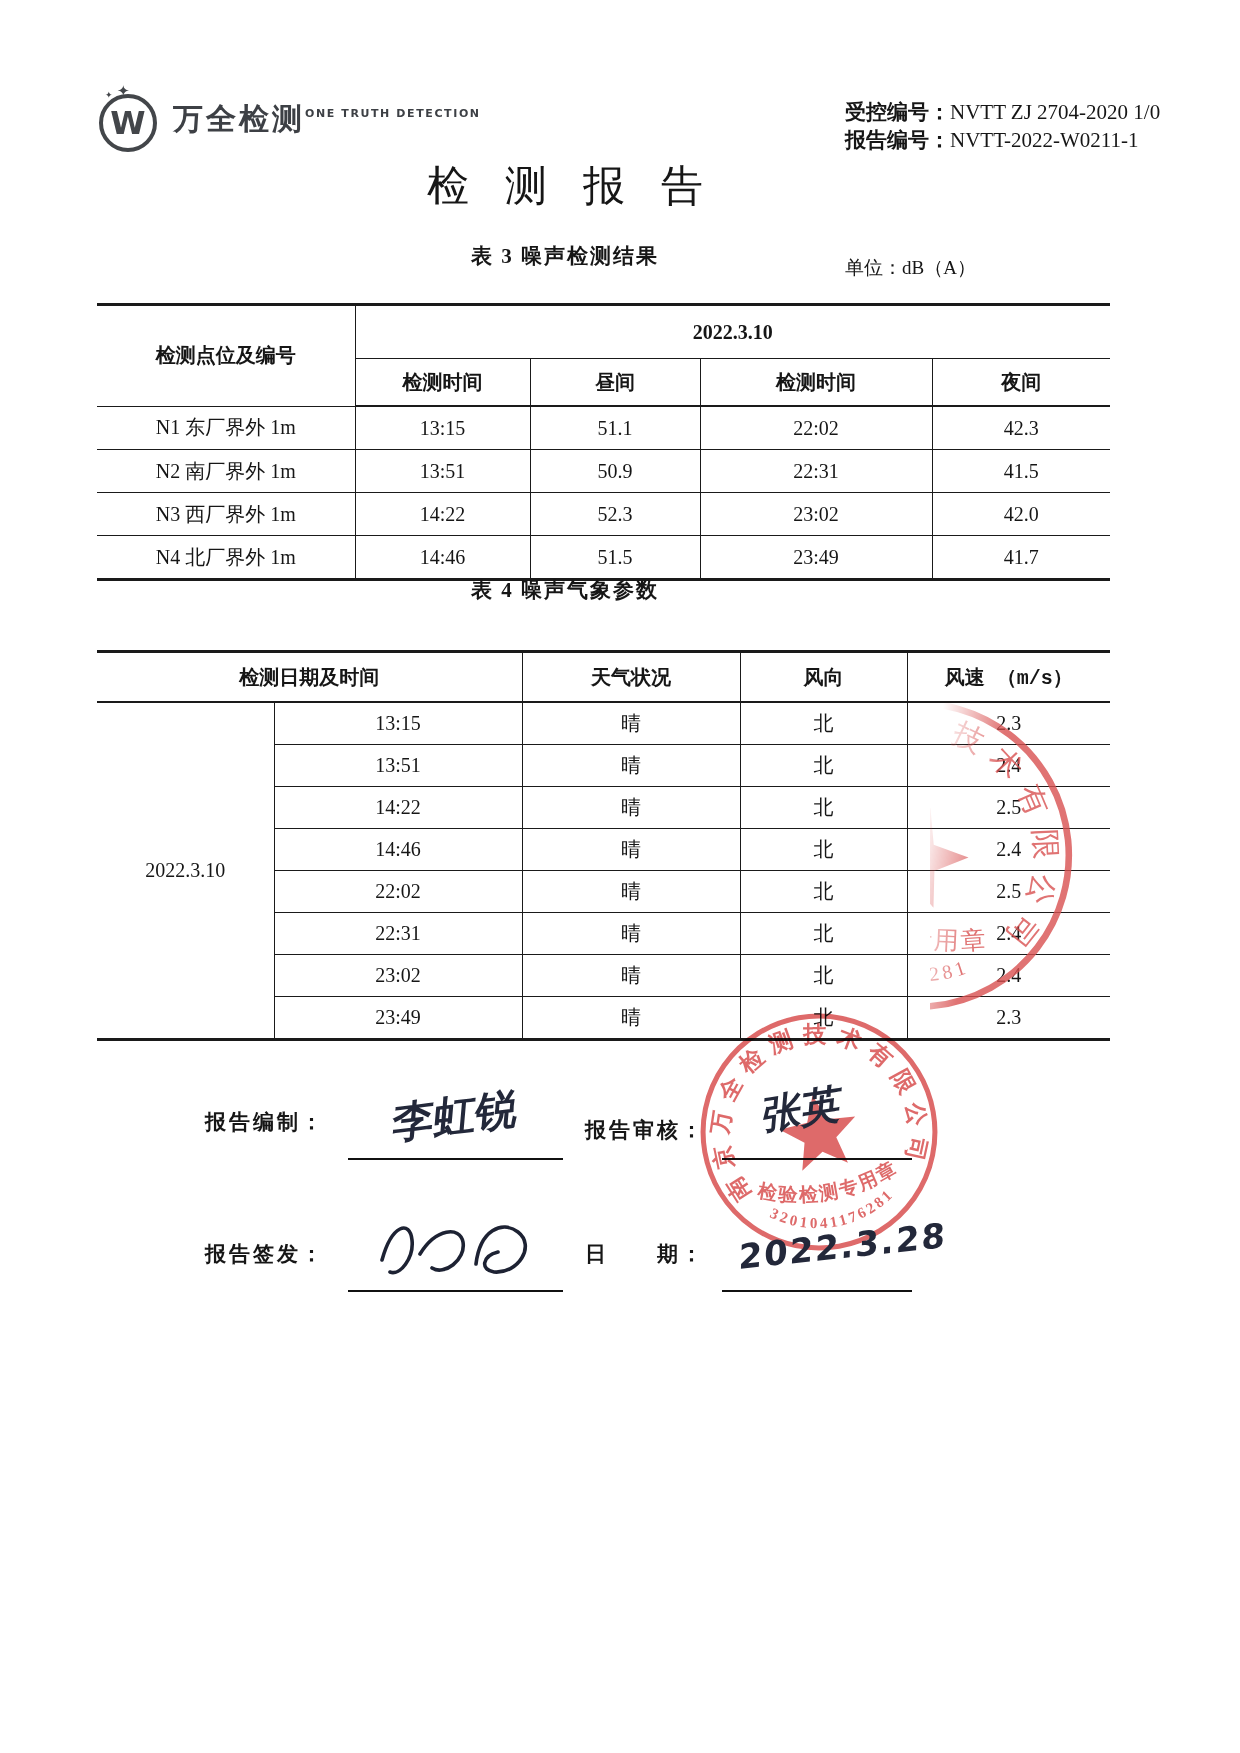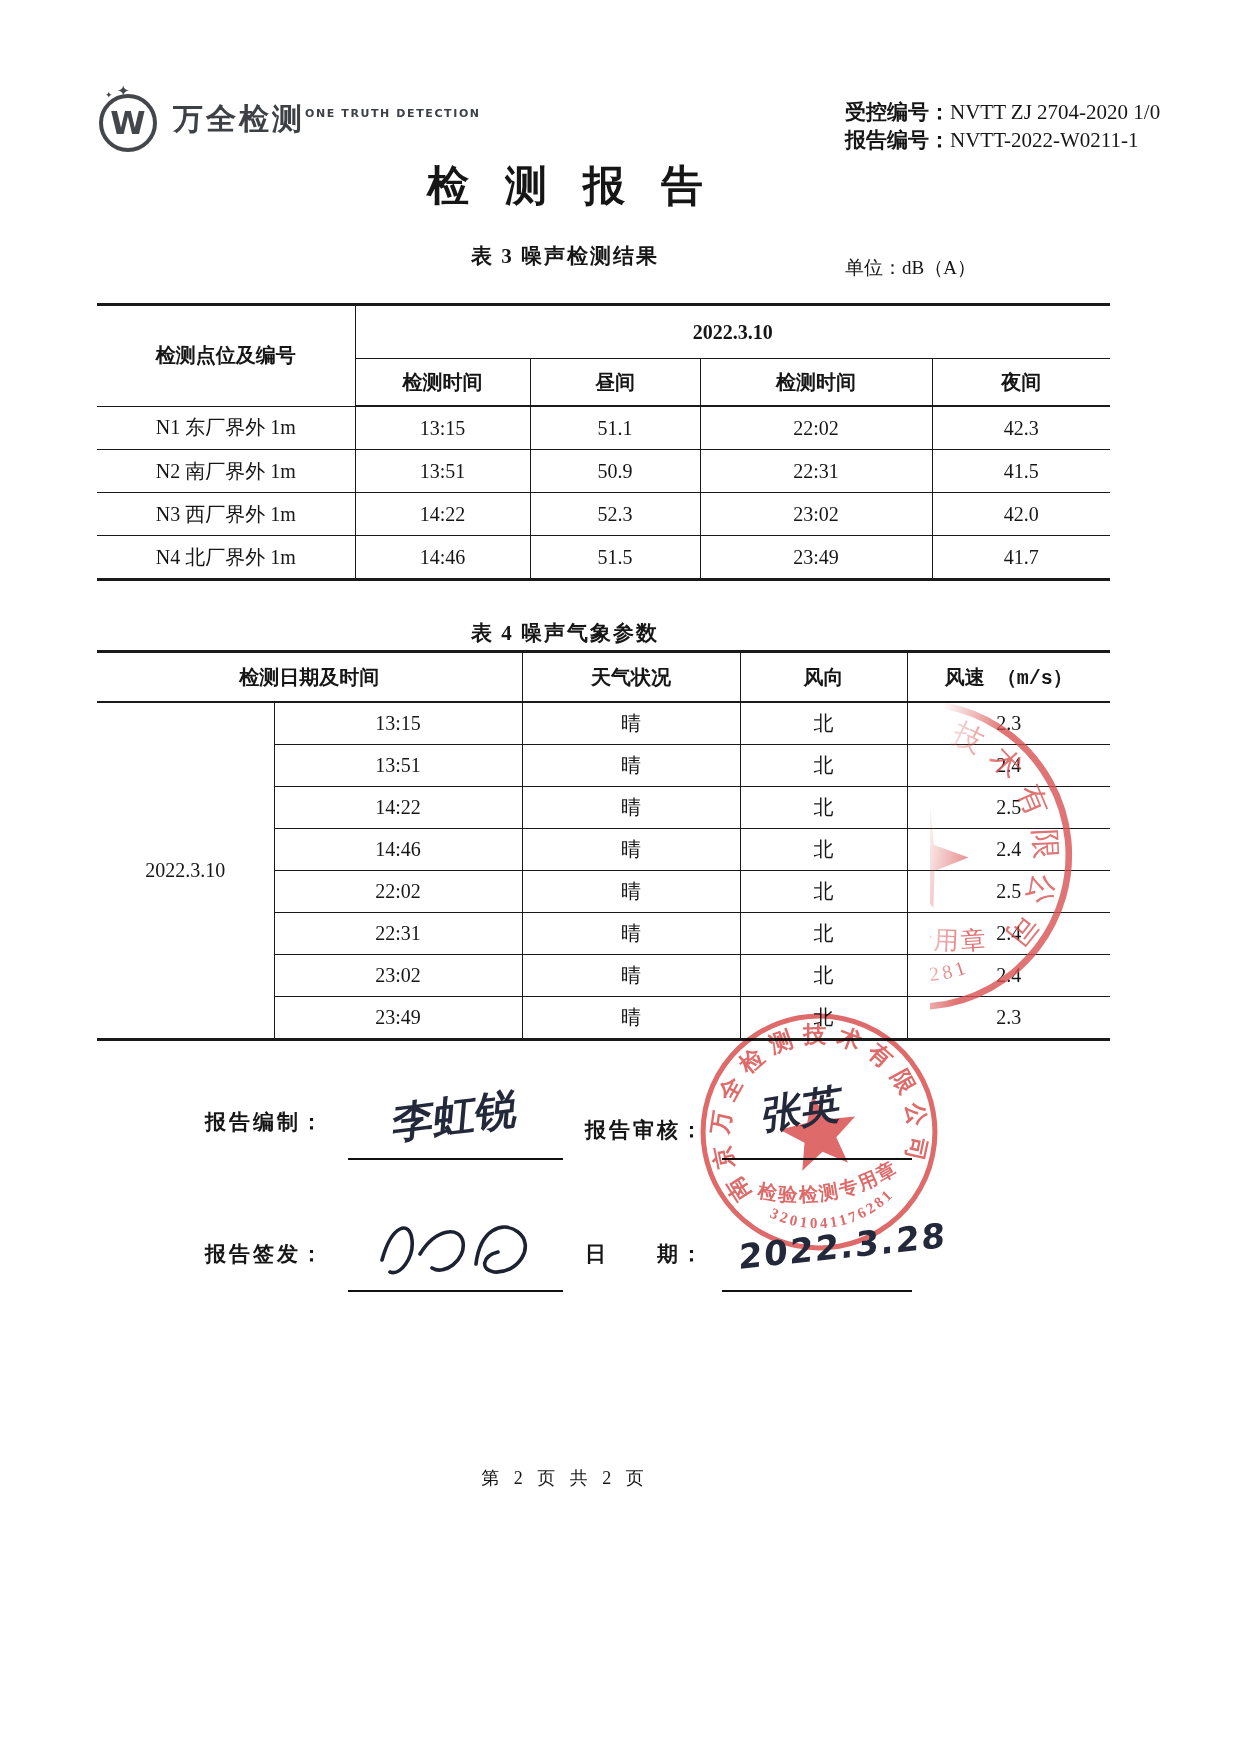--- a/index.html
+++ b/index.html
@@ -18,24 +18,24 @@
   .spark1{position:absolute;left:22px;top:-4px;font-size:15px;color:#43464a;}
   .spark2{position:absolute;left:10px;top:4px;font-size:9px;color:#43464a;}
   .logo-text{display:flex;flex-direction:row;line-height:1;}
   .logo-brand{font-family:"DejaVu Sans", sans-serif;font-weight:bold;font-size:30px;color:#3d4045;letter-spacing:3px;}
   .logo-tag{font-family:"DejaVu Sans", sans-serif;font-weight:bold;font-size:11px;color:#3d4045;letter-spacing:1.6px;margin-top:4px;}
   
   .codes{position:absolute;left:845px;top:98px;font-size:21px;line-height:28px;white-space:nowrap;}
   .codes .lbl{font-weight:700;}
   
   .doc-title{position:absolute;left:0;top:158px;width:1130px;text-align:center;
-    font-size:42px;font-weight:700;letter-spacing:36px;text-indent:36px;}
+    font-size:42px;font-weight:400;letter-spacing:36px;text-indent:36px;}
   .t-caption{position:absolute;left:0;width:1130px;text-align:center;font-size:21px;font-weight:700;letter-spacing:2px;}
   .cap3{top:242px;}
-  .cap4{top:619px;}
+  .cap4{top:576px;}
   .unit{position:absolute;left:845px;top:255px;font-size:19px;}
   
   table.rep{position:absolute;left:97px;width:1013px;border-collapse:collapse;table-layout:fixed;
     border-top:3.5px solid #1a1a1a;border-bottom:3.5px solid #1a1a1a;}
   table.rep td{border:1.5px solid #1a1a1a;text-align:center;vertical-align:middle;
     font-size:20px;padding:0;}
   table.rep td:first-child{border-left:0;}
   table.rep td:last-child{border-right:0;}
   table.rep .hd{font-weight:700;}
   table.rep .sep-heavy{border-bottom-width:2.5px;}
@@ -268,15 +268,14 @@
       </text>
       <text fill="#d85050" font-size="19" letter-spacing="2">
         <textPath href="#midB" startOffset="50%" text-anchor="middle">检验检测专用章</textPath>
       </text>
       <text fill="#d85050" font-size="15" letter-spacing="3">
         <textPath href="#botB" startOffset="50%" text-anchor="middle">3201041176281</textPath>
       </text>
     </svg>
   </div>
 
-  <div class="footer">第 2 页 共 2 页</div>
 
 </div>
 
 </body></html>

